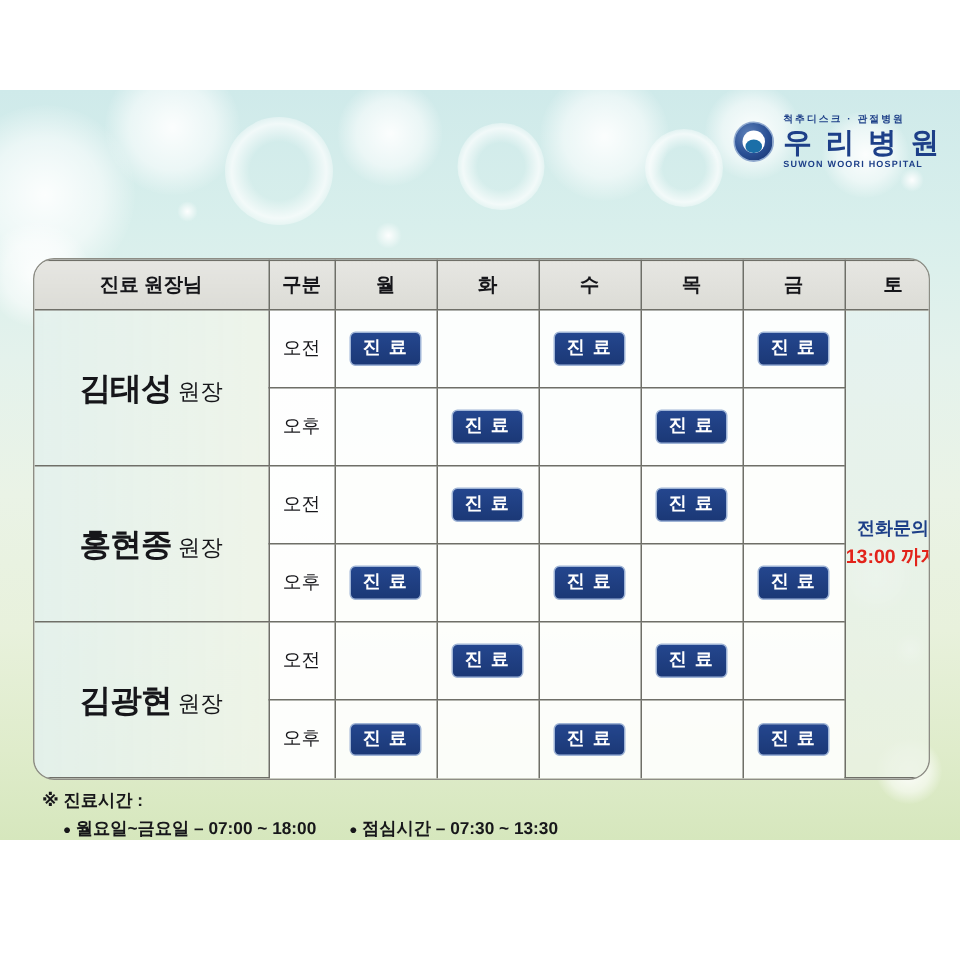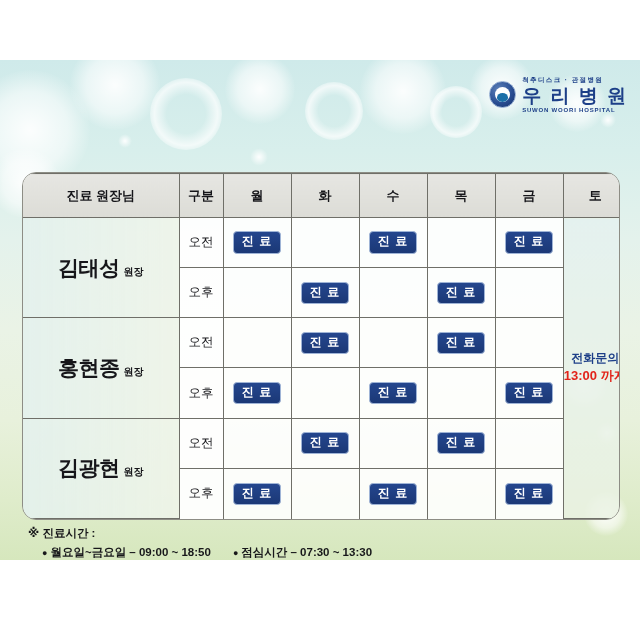--- a/index.html
+++ b/index.html
@@ -133,21 +133,21 @@
     table-layout: fixed;
   }
   th, td {
     border: 1px solid #6f6f68;
     text-align: center;
     vertical-align: middle;
     font-size: 12.5px;
     color: #16161a;
   }
   thead th {
-    height: 44px;
+    height: 33px;
     background: linear-gradient(to bottom, #e6e6e2 0%, #dcdcd6 100%);
     font-weight: bold;
     font-size: 13px;
     margin-top: 47px;
   }
   thead th:first-child { border-left: none; }
   thead th:last-child  { border-right: none; }
 
   .c-name { width: 156px; }
   .c-part { width: 44px;  }
@@ -162,21 +162,21 @@
   tbody td.part-cell {
     background: rgba(255,255,255,0.9);
     font-weight: normal;
     font-size: 12.5px;
   }
   tbody tr td:first-child { border-left: none; }
   tbody tr td:last-child  { border-right: none; }
   tbody tr:last-child td  { border-bottom: none; }
 
   .doc-name { font-size: 21px; font-weight: bold; letter-spacing: -0.5px; }
-  .doc-title { font-size: 10px; font-weight: bold; margin-left: 4px; }
+  .doc-title { font-size: 15px; font-weight: normal; margin-left: 4px; }
 
   .badge {
     display: inline-block;
     min-width: 46px;
     padding: 3px 8px 4px;
     background: linear-gradient(to bottom, #24468e 0%, #1b3876 100%);
     border: 1px solid #9fb4d6;
     border-radius: 4px;
     color: #ffffff;
     font-size: 12px;
@@ -353,21 +353,21 @@
             <td><span class="badge">진 료</span></td>
           </tr>
         </tbody>
     </table>
   </div>
 
   <div id="notes">
     <div class="note-head">※ 진료시간 :</div>
     <div class="note-row">
       <span class="note-item">
-        <span class="dot">●</span><span>월요일~금요일 – 09:00 ~ 18:50</span>
+        <span class="dot">●</span><span>월요일~금요일 – 07:00 ~ 18:00</span>
       </span>
       <span class="note-item">
         <span class="dot">●</span><span>점심시간 – 07:30 ~ 13:30</span>
       </span>
     </div>
 
   </div>
 
 </div>
 

